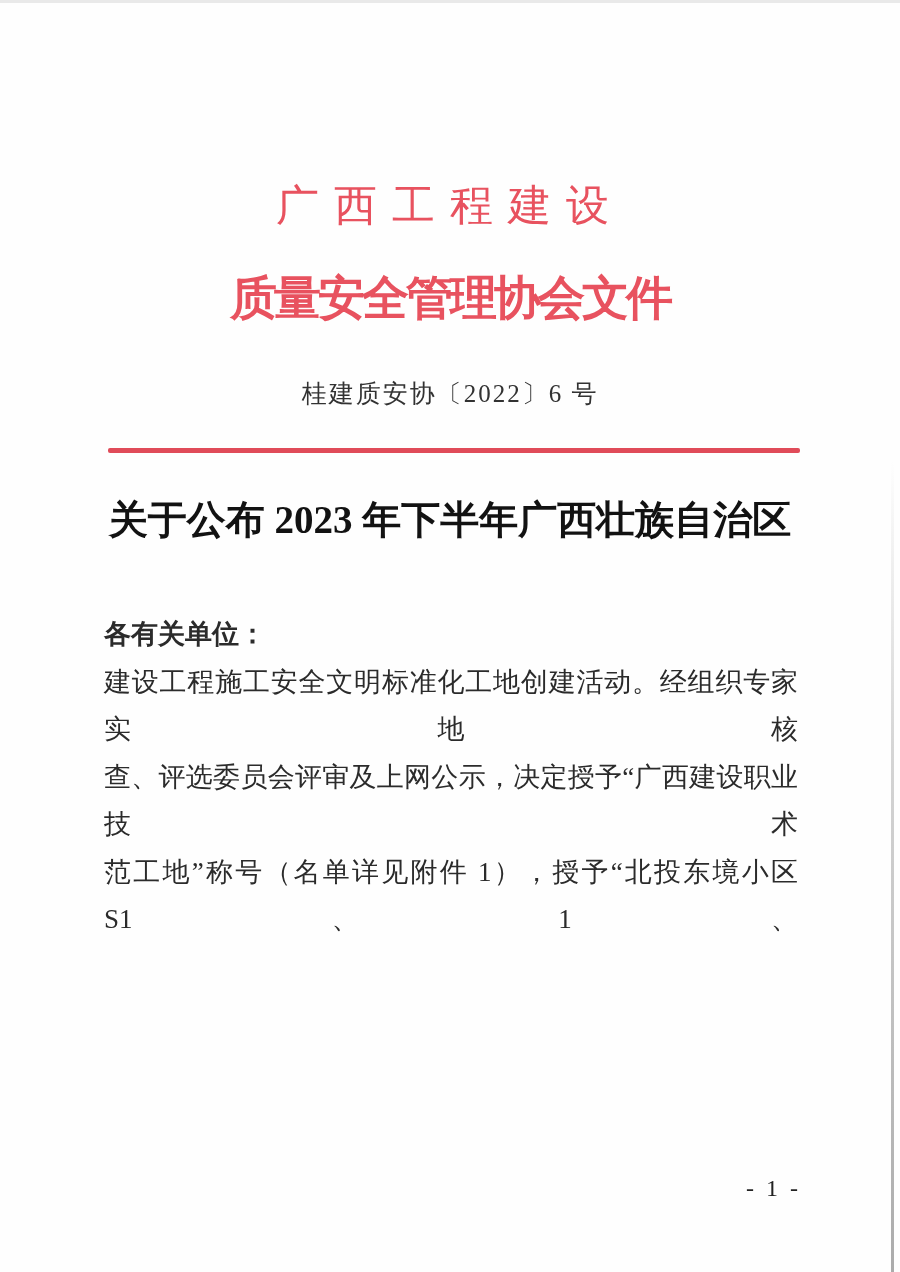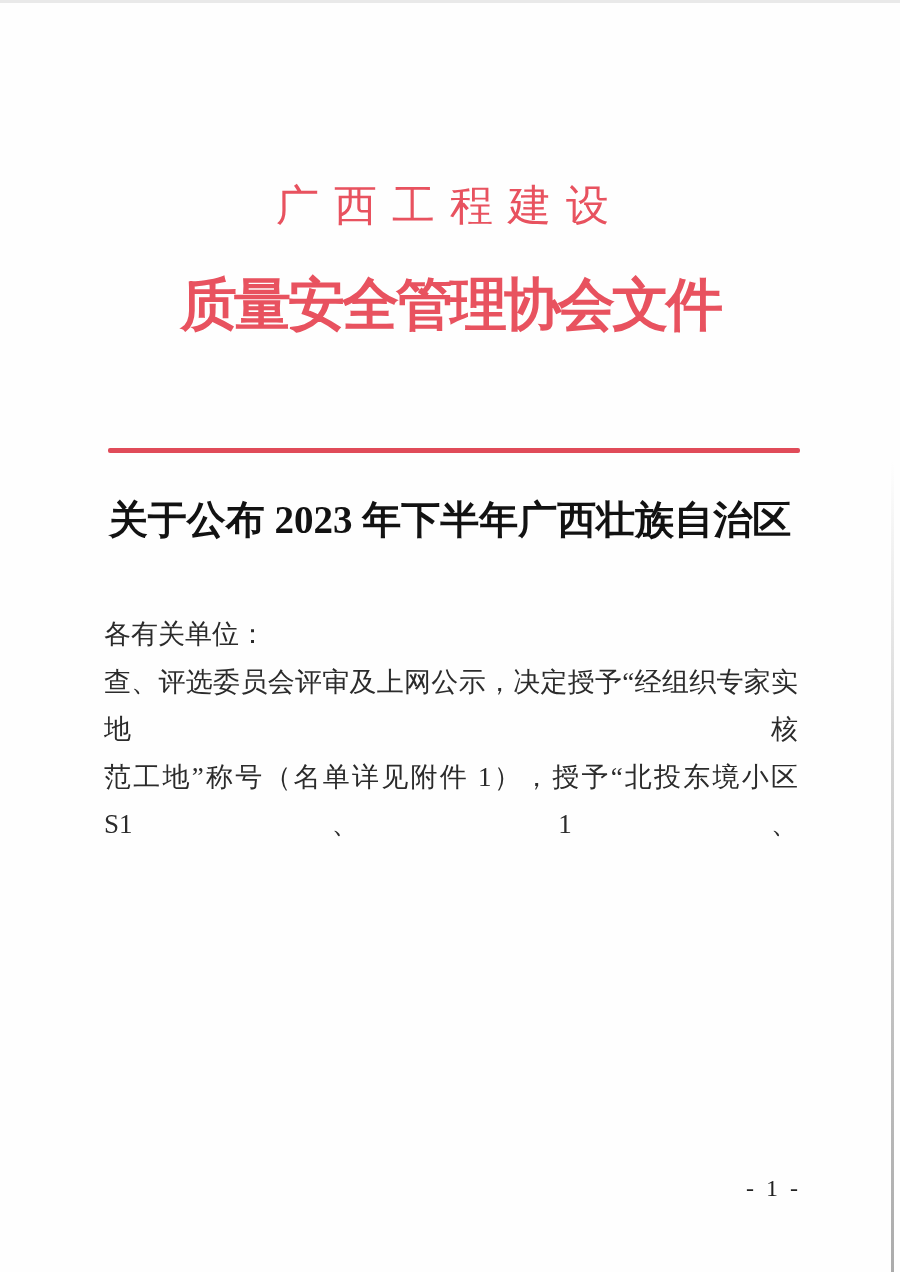--- a/index.html
+++ b/index.html
@@ -15,21 +15,21 @@
   .org1{
     position:absolute;top:174px;left:0;width:100%;
     text-align:center;
     font-size:43px;letter-spacing:15px;font-weight:500;
     color:#e8525f;
   }
   
   .org2{
     position:absolute;top:264px;left:0;width:100%;
     text-align:center;
-    font-size:57px;letter-spacing:-3px;font-weight:bold;
+    font-size:47px;letter-spacing:-3px;font-weight:bold;
     color:#e8525f;
   }
   
   .docnum{
     position:absolute;top:374px;left:0;width:100%;
     text-align:center;
     font-size:25px;letter-spacing:2px;
     color:#323232;
   }
   
@@ -52,20 +52,21 @@
     font-size:27px;line-height:47.5px;
     color:#2b2b2b;
   }
   .bl{
     text-align:justify;
     text-align-last:justify;
   }
   .bl.salutation{
     text-align:right;
     text-align-last:left;
+    font-weight:bold;
   }
   .bl.indent{text-indent:52px;}
   
   .pagenum{
     position:absolute;top:1172px;left:746px;
     font-size:24px;letter-spacing:3px;
     color:#222;
   }
   
   .scan-edge{
@@ -75,30 +76,32 @@
 </style>
 </head>
 <body>
 
 <div class="page">
 
   <div class="org1">广西工程建设</div>
 
   <div class="org2">质量安全管理协会文件</div>
 
+  <div class="docnum">桂建质安协〔2022〕6 号</div>
 
   <div class="rule"></div>
 
   <div class="title">
     <div>关于公布 2023 年下半年广西壮族自治区</div>
   </div>
 
   <div class="body-block">
     <div class="bl salutation">各有关单位：</div>
-    <div class="bl">查、评选委员会评审及上网公示，决定授予“经组织专家实地核</div>
+    <div class="bl">建设工程施工安全文明标准化工地创建活动。经组织专家实地核</div>
+    <div class="bl">查、评选委员会评审及上网公示，决定授予“广西建设职业技术</div>
     <div class="bl">范工地”称号（名单详见附件 1），授予“北投东境小区 S1、1、</div>
 
   </div>
 
   <div class="pagenum">- 1 -</div>
 
   <div class="scan-edge"></div>
 
 </div>
 

